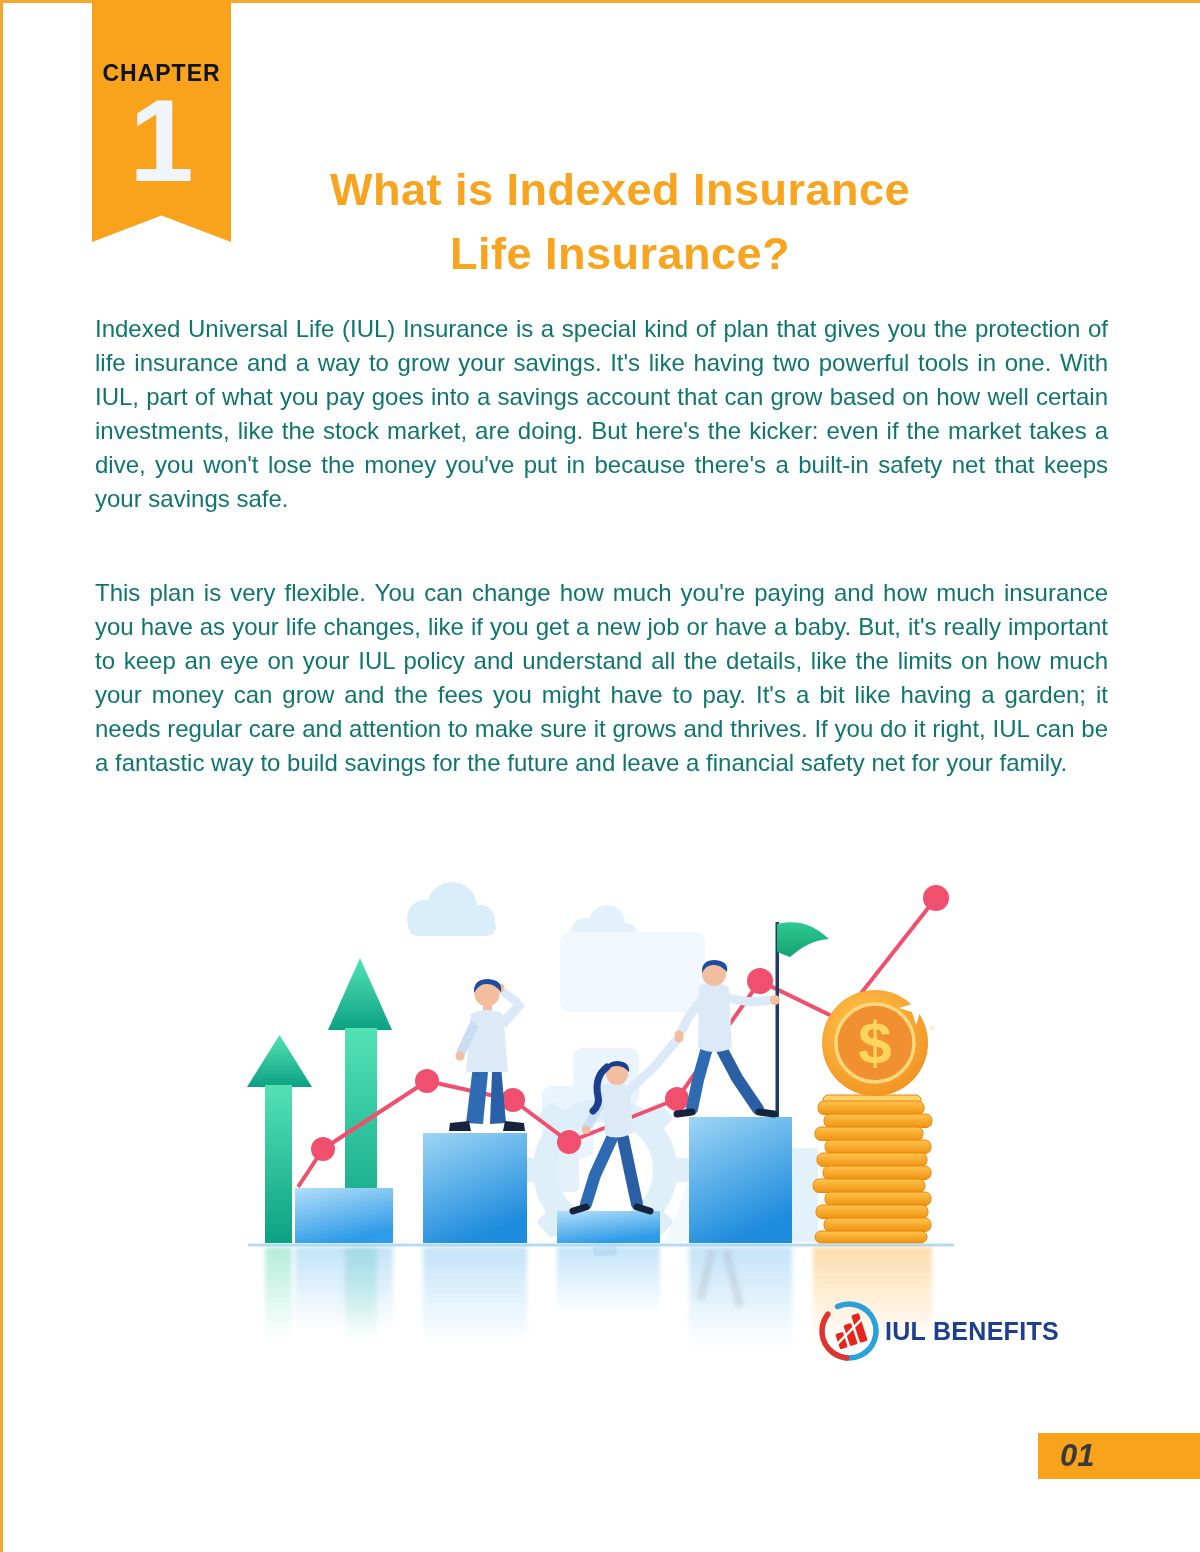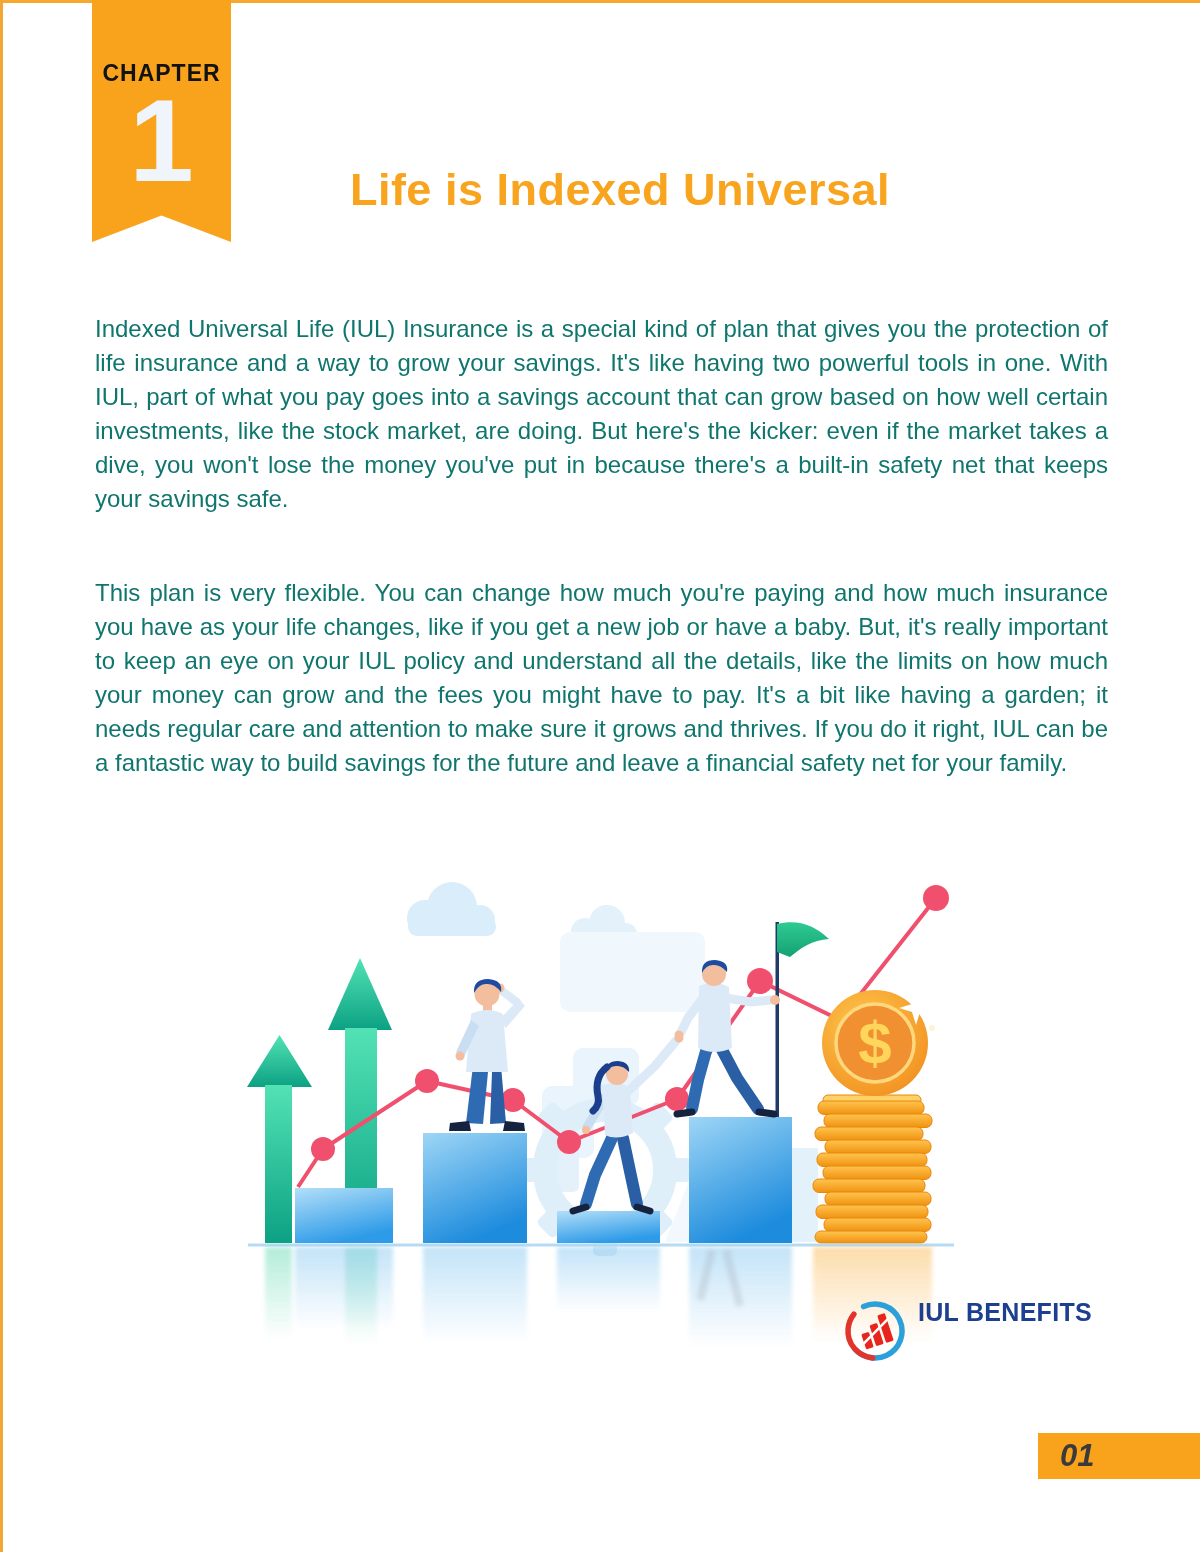--- a/index.html
+++ b/index.html
@@ -30,21 +30,21 @@
   .para{
     position:absolute;left:95px;width:1013px;text-align:justify;
     color:#0f766e;font-size:24px;line-height:34px;
   }
   #para1{top:312px;}
   #para2{top:576px;}
 
   .illustration{position:absolute;left:240px;top:880px;width:720px;height:470px;z-index:1;}
 
   .logo{
-    position:absolute;left:843px;top:1298px;display:flex;align-items:flex-start;gap:11px;z-index:4;
+    position:absolute;left:817px;top:1298px;display:flex;align-items:center;gap:4px;z-index:4;
   }
   .logo-text{color:#1D3F8F;font-weight:bold;font-size:25px;letter-spacing:0.3px;}
 
   .page-num{
     position:absolute;left:1038px;top:1433px;width:162px;height:46px;background:#F9A31C;
     color:#3A3A3A;font-weight:bold;font-size:31px;line-height:46px;
     padding-left:22px;box-sizing:border-box;z-index:3;font-style:italic;
   }
 </style>
 </head>
@@ -52,21 +52,22 @@
 
 <div class="top-border"></div>
 <div class="left-border"></div>
 
 <div class="ribbon">
   <div class="chapter-label">CHAPTER</div>
   <div class="chapter-number">1</div>
 </div>
 
 <div class="title">
-  <div>Life is Indexed Universal</div>
+  <div>What is Indexed Insurance</div>
+  <div>Life Insurance?</div>
 </div>
 
 <div class="para" id="para1">Indexed Universal Life (IUL) Insurance is a special kind of plan that gives you the protection of life insurance and a way to grow your savings. It's like having two powerful tools in one. With IUL, part of what you pay goes into a savings account that can grow based on how well certain investments, like the stock market, are doing. But here's the kicker: even if the market takes a dive, you won't lose the money you've put in because there's a built-in safety net that keeps your savings safe.</div>
 <div class="para" id="para2">This plan is very flexible. You can change how much you're paying and how much insurance you have as your life changes, like if you get a new job or have a baby. But, it's really important to keep an eye on your IUL policy and understand all the details, like the limits on how much your money can grow and the fees you might have to pay. It's a bit like having a garden; it needs regular care and attention to make sure it grows and thrives. If you do it right, IUL can be a fantastic way to build savings for the future and leave a financial safety net for your family.</div>
 
 <svg class="illustration" viewBox="0 0 720 470" xmlns="http://www.w3.org/2000/svg">
   <defs>
     <linearGradient id="tealGrad" x1="0" y1="0" x2="0" y2="1">
       <stop offset="0" stop-color="#52E2B4"></stop>
         <stop offset="1" stop-color="#0CA183"></stop>

